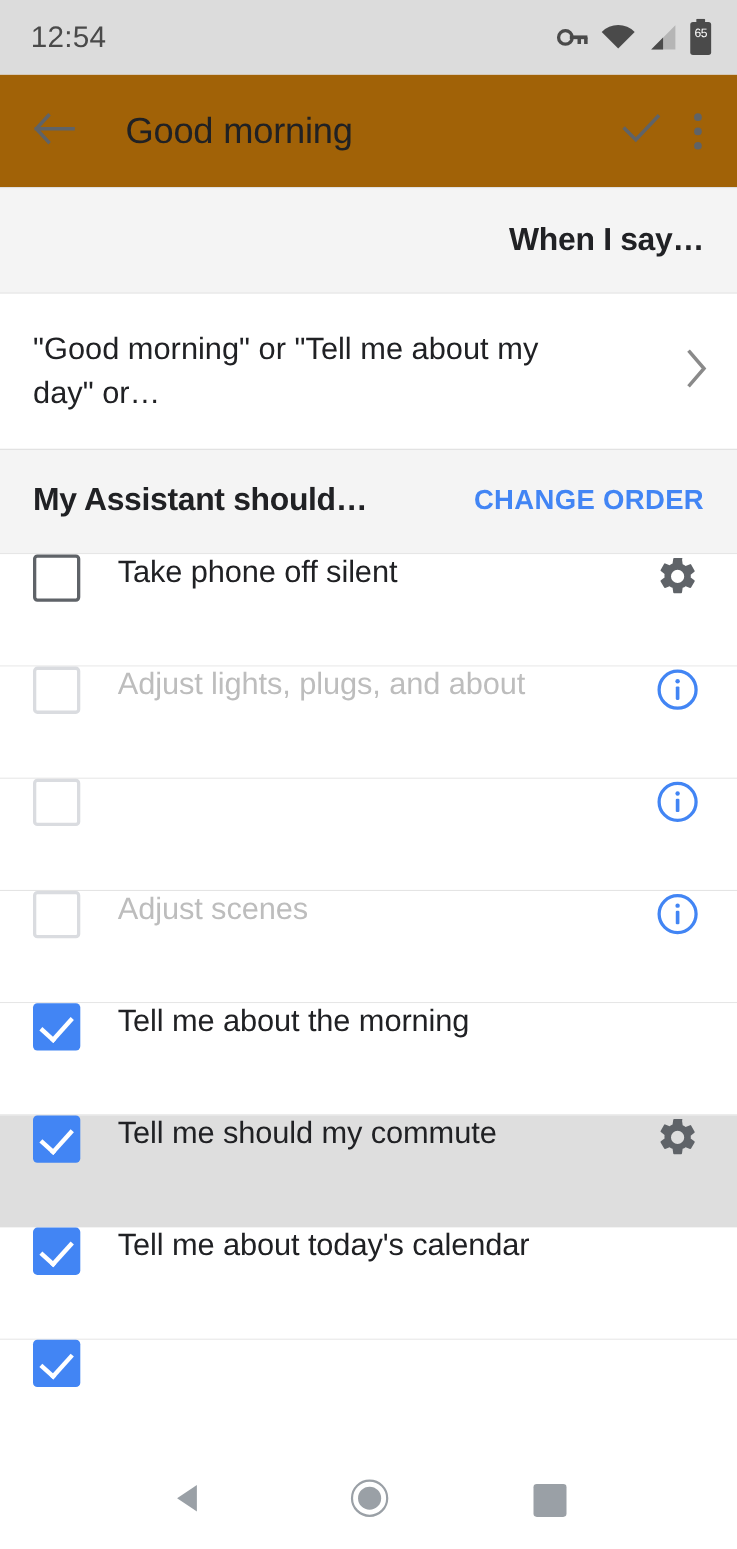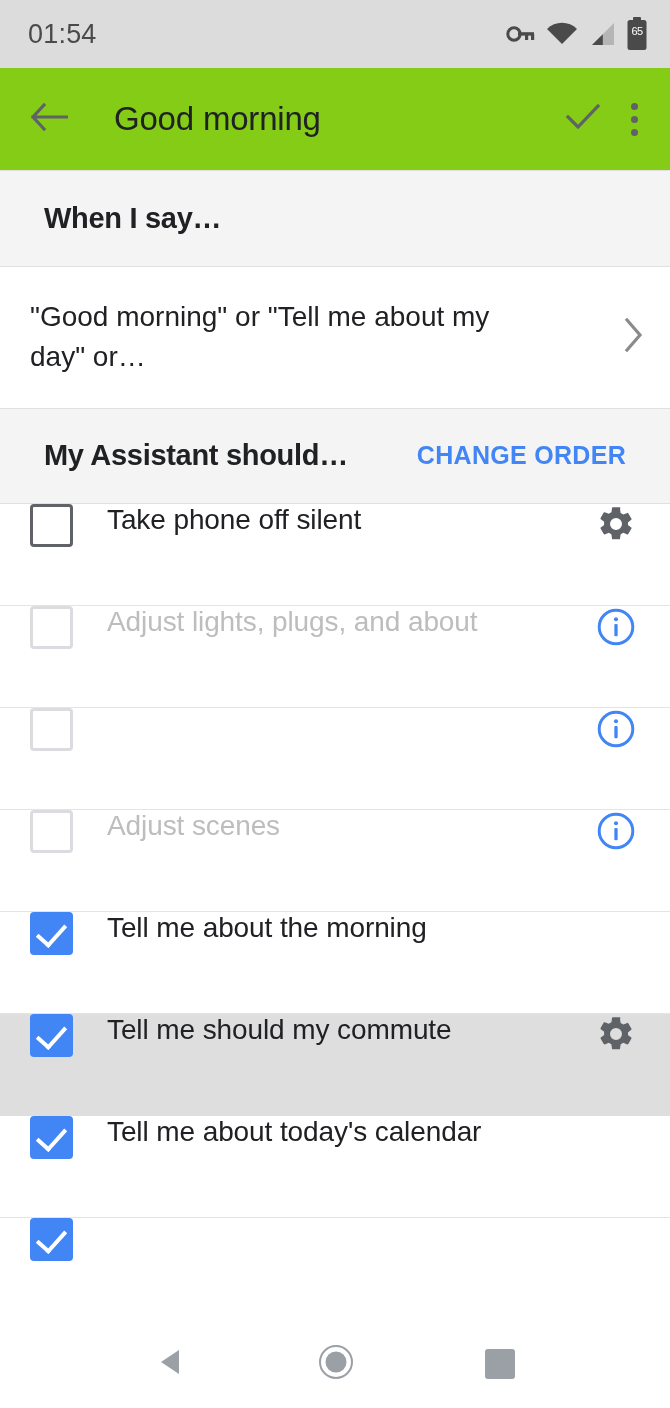--- a/index.html
+++ b/index.html
@@ -50,21 +50,21 @@
     font-size: 11px;
     color: #ffffff;
     font-family: "Liberation Sans", sans-serif;
     letter-spacing: -0.5px;
   }
 
   
   .app-bar {
     height: 102px;
     flex: 0 0 102px;
-    background: #84cc16;
+    background: #a16207;
     display: flex;
     align-items: center;
     padding: 0 20px 0 30px;
   }
   .appbar-title {
     font-size: 33px;
     color: #202124;
     margin-left: 46px;
     font-weight: normal;
     letter-spacing: -0.2px;
@@ -87,23 +87,24 @@
     background: #5f6368;
   }
   .dots { display: flex; flex-direction: column; gap: 6px; align-items: center; }
 
   
   .section-header {
     background: #f4f4f4;
     height: 104px;
     display: flex;
     align-items: center;
-    padding: 0 44px;
+    padding: 0 30px;
     border-top: 1px solid #e0e0e0;
     border-bottom: 1px solid #e0e0e0;
+    justify-content: flex-end;
   }
   .section-title {
     font-size: 29px;
     color: #202124;
     font-weight: bold;
     letter-spacing: -0.3px;
   }
   .section-action {
     margin-left: auto;
     font-size: 25px;
@@ -213,21 +214,21 @@
   }
   .nav-btn { cursor: pointer; display: flex; align-items: center; justify-content: center; }
   .nav-square { width: 30px; height: 30px; background: #9aa0a6; border-radius: 3px; }
 </style>
 </head>
 <body>
 
 <div class="phone">
 
   <div class="status-bar">
-    <div class="status-clock">01:54</div>
+    <div class="status-clock">12:54</div>
     <div class="status-icons">
       <span>
         <svg width="30" height="22" viewBox="0 0 30 22">
           <circle cx="8" cy="11" r="6.2" fill="none" stroke="#4a4a4a" stroke-width="3"></circle>
           <rect x="12" y="9.2" width="16" height="3.4" fill="#4a4a4a"></rect>
           <rect x="19" y="11" width="3.2" height="6" fill="#4a4a4a"></rect>
           <rect x="25" y="11" width="3.2" height="6" fill="#4a4a4a"></rect>
         </svg>
       </span>
       <span>

